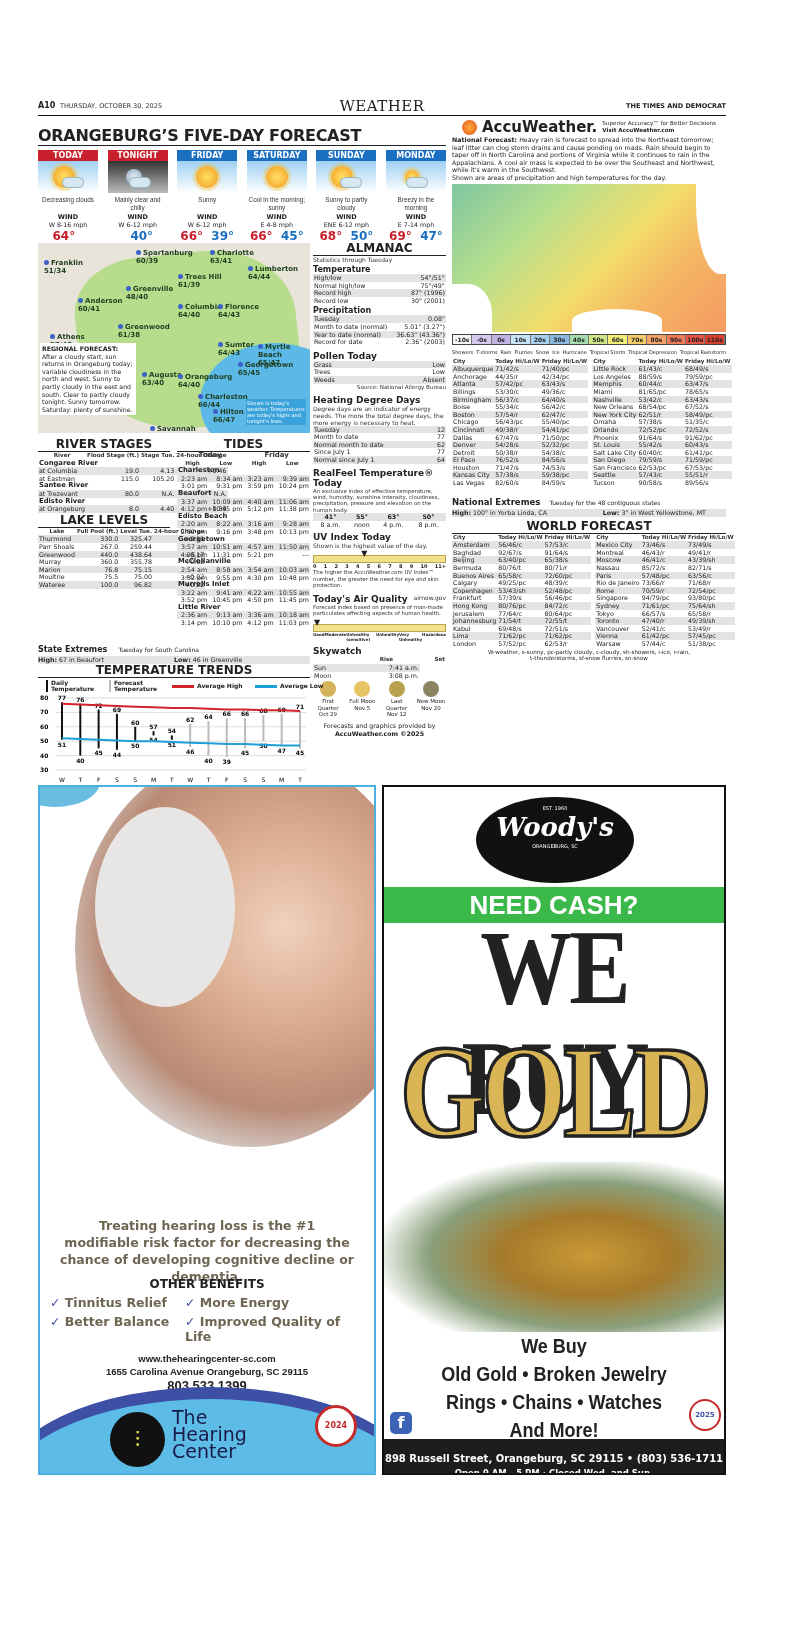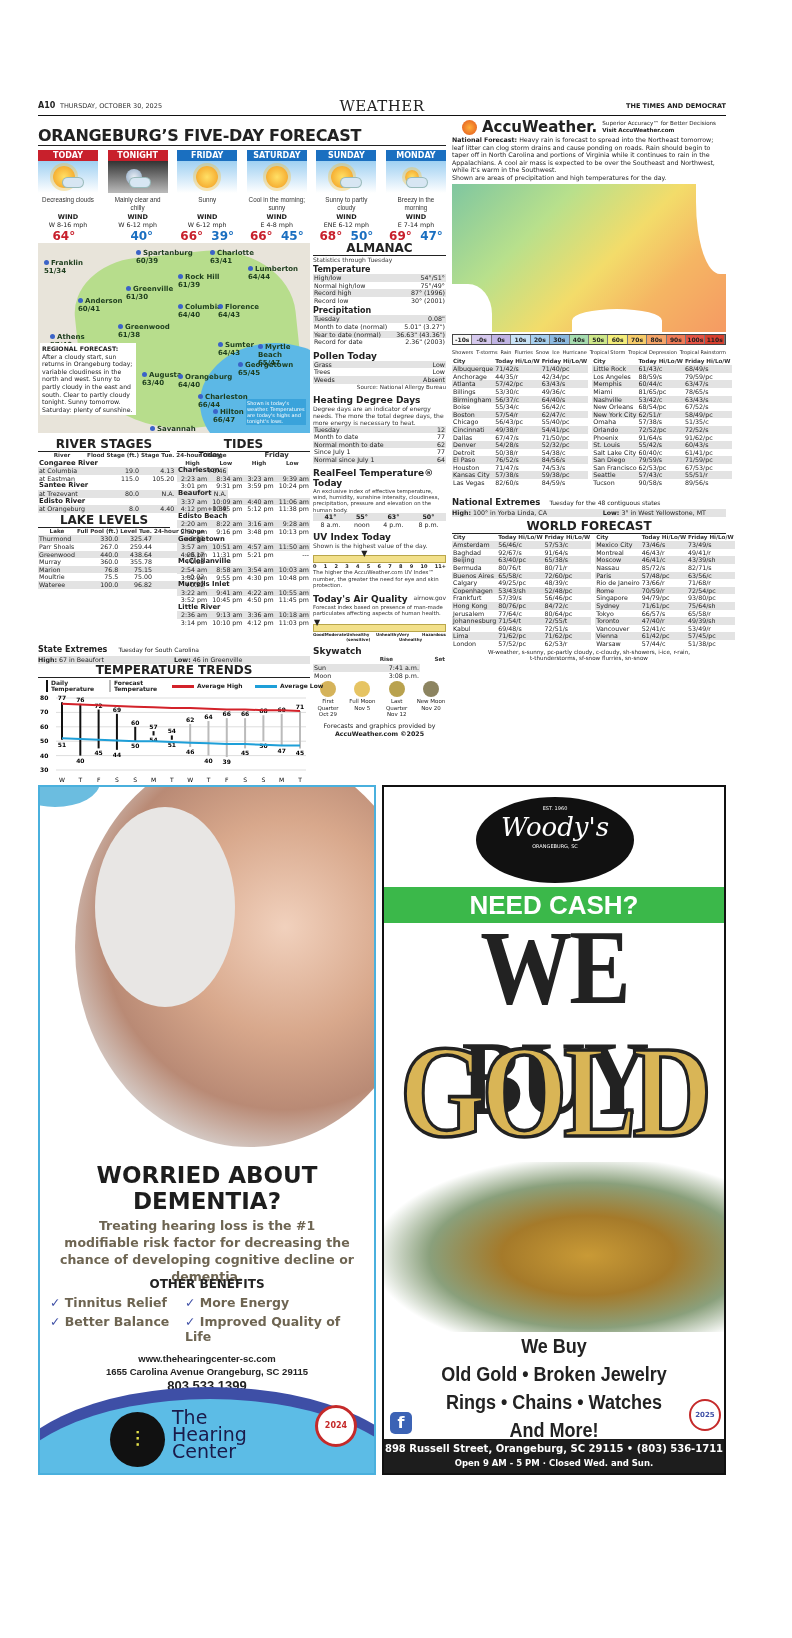--- a/index.html
+++ b/index.html
@@ -145,22 +145,22 @@
   </div>
   </div>
 
 <div class="abs scmap">
   <div class="land"></div>
   <div class="sea"></div>
   <div id="sccities">
       <div class="city" style="left:6px;top:16px"><span class="dot"></span><span>Franklin</span><br><span>51/34</span></div>
       <div class="city" style="left:98px;top:6px"><span class="dot"></span><span>Spartanburg</span><br><span>60/39</span></div>
       <div class="city" style="left:172px;top:6px"><span class="dot"></span><span>Charlotte</span><br><span>63/41</span></div>
-      <div class="city" style="left:88px;top:42px"><span class="dot"></span><span>Greenville</span><br><span>61/30</span></div>
-      <div class="city" style="left:140px;top:30px"><span class="dot"></span><span>Rock Hill</span><br><span>61/39</span></div>
+      <div class="city" style="left:88px;top:42px"><span class="dot"></span><span>Greenville</span><br><span>48/40</span></div>
+      <div class="city" style="left:140px;top:30px"><span class="dot"></span><span>Trees Hill</span><br><span>61/39</span></div>
       <div class="city" style="left:210px;top:22px"><span class="dot"></span><span>Lumberton</span><br><span>64/44</span></div>
       <div class="city" style="left:40px;top:54px"><span class="dot"></span><span>Anderson</span><br><span>60/41</span></div>
       <div class="city" style="left:140px;top:60px"><span class="dot"></span><span>Columbia</span><br><span>64/40</span></div>
       <div class="city" style="left:180px;top:60px"><span class="dot"></span><span>Florence</span><br><span>64/43</span></div>
       <div class="city" style="left:80px;top:80px"><span class="dot"></span><span>Greenwood</span><br><span>61/38</span></div>
       <div class="city" style="left:12px;top:90px"><span class="dot"></span><span>Athens</span><br><span>57/40</span></div>
       <div class="city" style="left:180px;top:98px"><span class="dot"></span><span>Sumter</span><br><span>64/43</span></div>
       <div class="city" style="left:220px;top:100px"><span class="dot"></span><span>Myrtle Beach</span><br><span>65/47</span></div>
       <div class="city" style="left:200px;top:118px"><span class="dot"></span><span>Georgetown</span><br><span>65/45</span></div>
       <div class="city" style="left:104px;top:128px"><span class="dot"></span><span>Augusta</span><br><span>63/40</span></div>
@@ -1090,24 +1090,20 @@
     <div>W-weather, s-sunny, pc-partly cloudy, c-cloudy, sh-showers, i-ice, r-rain,</div>
       <div>t-thunderstorms, sf-snow flurries, sn-snow</div>
   </div>
 </div>
 
 <div class="abs ad1">
   <div style="position:absolute;left:-30px;top:-30px;width:90px;height:50px;border-radius:50%;background:#6bbde0"></div>
   <div style="position:absolute;left:35px;top:-40px;width:350px;height:400px;border-radius:50%;background:radial-gradient(circle at 60% 45%,#f1d1bd 0,#d8a88c 35%,#b98a75 60%,#ddd 80%);overflow:hidden">
     <div style="position:absolute;left:20px;top:60px;width:140px;height:200px;border-radius:50%;background:#e8e6e4"></div>
   </div>
-  <div style="position:absolute;top:375px;width:100%;text-align:center;font-family:'DejaVu Sans',sans-serif;font-weight:bold;font-size:23px;line-height:26px;color:#1d1d1d">
-    <div>WORRIED ABOUT</div>
-      <div>DEMENTIA?</div>
-  </div>
   <div style="position:absolute;top:430px;left:20px;right:20px;text-align:center;font-weight:bold;font-size:12.5px;line-height:17px;color:#6e6552">Treating hearing loss is the #1 modifiable risk factor for decreasing the chance of developing cognitive decline or dementia.</div>
   <div style="position:absolute;top:490px;width:100%;text-align:center;font-weight:bold;font-size:12px">OTHER BENEFITS</div>
   <div id="benefits" style="position:absolute;top:508px;left:10px;width:320px;display:grid;grid-template-columns:135px 185px;row-gap:4px;font-weight:bold;font-size:12.5px;color:#6e6552">
       <div><span style="color:#3e4fa6">✓</span> <span>Tinnitus Relief</span></div>
       <div><span style="color:#3e4fa6">✓</span> <span>More Energy</span></div>
       <div><span style="color:#3e4fa6">✓</span> <span>Better Balance</span></div>
       <div><span style="color:#3e4fa6">✓</span> <span>Improved Quality of Life</span></div>
     </div>
   <div style="position:absolute;top:565px;width:100%;text-align:center;font-family:'Liberation Sans',sans-serif;font-weight:bold;font-size:9.5px;line-height:13px;color:#222">
     <div>www.thehearingcenter-sc.com</div>
@@ -1121,32 +1117,32 @@
     <div>The</div>
       <div>Hearing</div>
       <div>Center</div>
   </div>
   <div style="position:absolute;left:275px;top:618px;width:42px;height:42px;border-radius:50%;background:#fff;border:3px solid #c52a2a;text-align:center;font-size:8px;font-weight:bold;color:#c52a2a;line-height:36px">2024</div>
 </div>
 
 <div class="abs ad2">
   <div style="position:absolute;left:92px;top:10px;width:158px;height:86px;border-radius:50%;background:#111;color:#fff;text-align:center">
     <div style="font-size:5px;margin-top:8px">EST. 1960</div>
-    <div style="font-family:'DejaVu Serif',serif;font-style:italic;font-weight:normal;font-size:26px;line-height:32px">Woody's</div>
+    <div style="font-family:'DejaVu Serif',serif;font-style:italic;font-weight:bold;font-size:26px;line-height:32px">Woody's</div>
     <div style="font-size:5px">ORANGEBURG, SC</div>
   </div>
   <div style="position:absolute;top:100px;left:0;right:0;height:36px;background:#3bb84a;color:#fff;text-align:center;font-family:'Liberation Sans',sans-serif;font-weight:bold;font-size:26px;line-height:36px">NEED CASH?</div>
   <div style="position:absolute;top:140px;width:100%;text-align:center;font-family:'Liberation Serif',serif;font-weight:bold;font-size:92px;line-height:96px;letter-spacing:-3px;transform:scaleY(1.15)">WE BUY</div>
   <div style="position:absolute;top:250px;width:100%;text-align:center;font-family:'Liberation Serif',serif;font-weight:bold;font-size:110px;line-height:110px;color:#d9b556;-webkit-text-stroke:3px #222;letter-spacing:-4px;transform:scaleY(1.2)">GOLD</div>
   <div style="position:absolute;top:375px;left:0;right:0;height:170px;background:radial-gradient(ellipse at 60% 55%,#c99a36 0,#a57a2a 30%,#8aa07c 55%,#fff 75%)"></div>
   <div style="position:absolute;top:545px;width:100%;text-align:center;font-family:'Liberation Sans',sans-serif;font-weight:bold;font-size:20px;line-height:28px;color:#222;transform:scaleX(.9)">
     <div>We Buy</div>
     <div>Old Gold • Broken Jewelry</div>
     <div>Rings • Chains • Watches</div>
     <div>And More!</div>
   </div>
   <div style="position:absolute;left:6px;top:625px;width:22px;height:22px;border-radius:5px;background:#3c63b5;color:#fff;font-weight:bold;font-size:16px;text-align:center;line-height:22px">f</div>
   <div style="position:absolute;left:305px;top:612px;width:32px;height:32px;border-radius:50%;border:2px solid #c52a2a;text-align:center;font-size:7px;font-weight:bold;color:#3e4fa6;line-height:28px">2025</div>
   <div style="position:absolute;bottom:0;left:0;right:0;height:34px;background:#1d1d1d;color:#fff;text-align:center;font-weight:bold">
-    <div style="font-size:10px;line-height:16px;margin-top:2px">898 Russell Street, Orangeburg, SC 29115  •  (803) 536-1711</div>
+    <div style="font-size:10px;line-height:16px;margin-top:12px">898 Russell Street, Orangeburg, SC 29115  •  (803) 536-1711</div>
     <div style="font-size:8.5px;line-height:12px">Open 9 AM - 5 PM · Closed Wed. and Sun.</div>
   </div>
 </div>
 
 </body></html>

